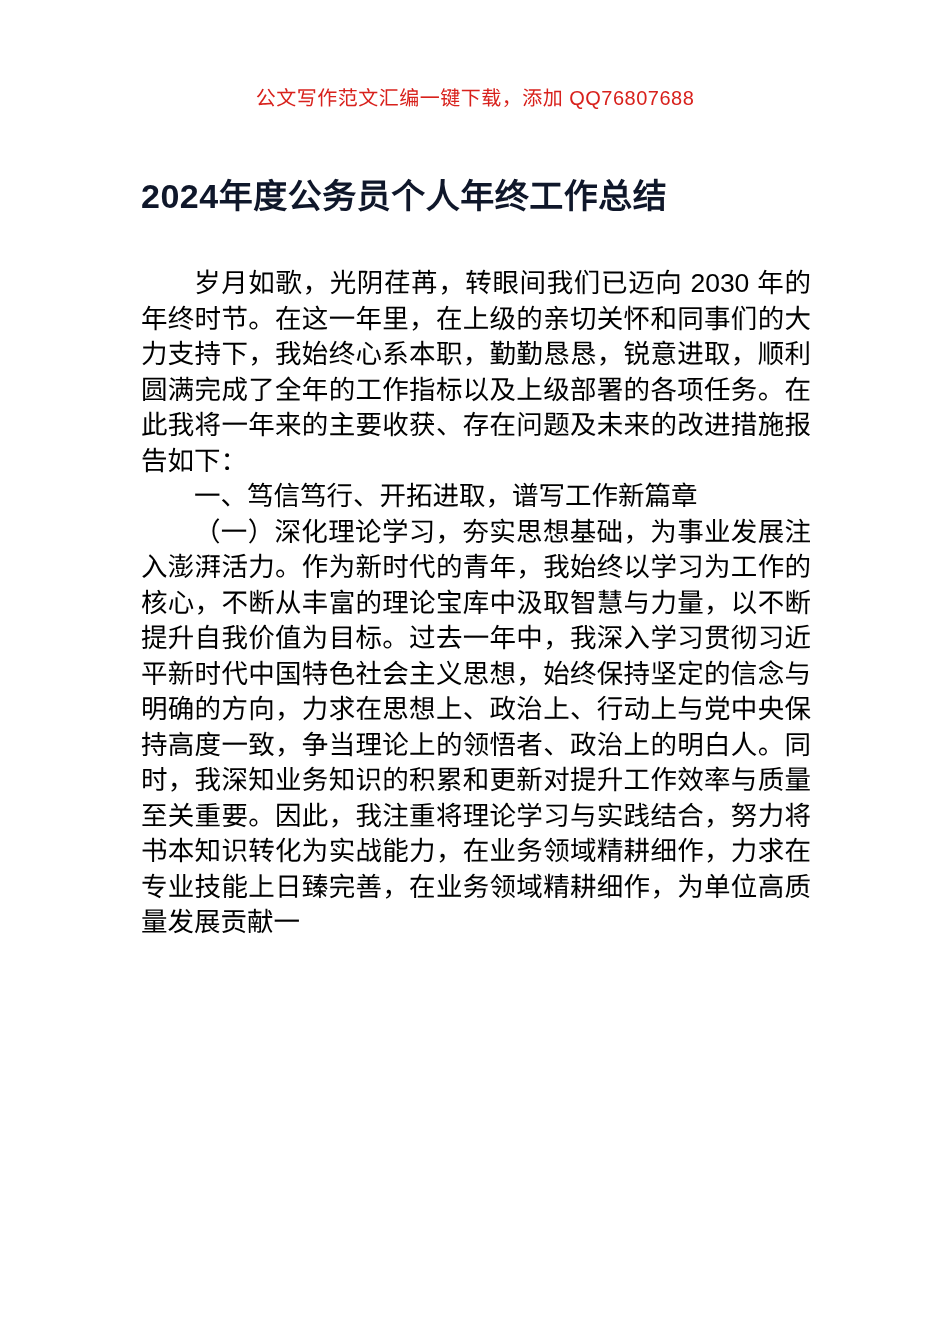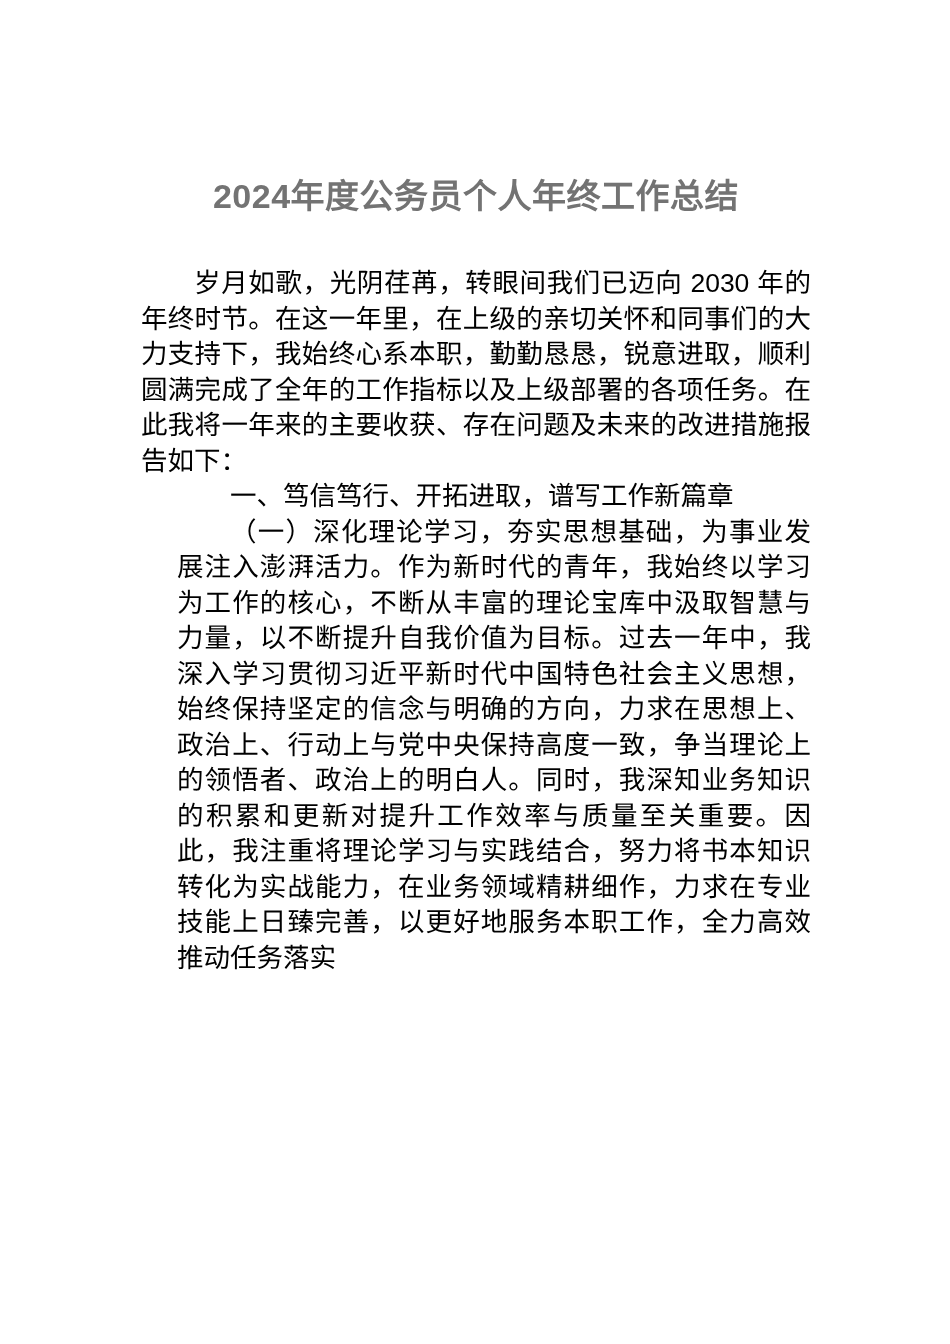--- a/index.html
+++ b/index.html
@@ -43,22 +43,22 @@
     position: absolute;
     left: 141px;
     top: 160px;
     width: 670px;
   }
 
   .doc-title {
     font-size: 34px;
     line-height: 48px;
     font-weight: 700;
-    color: #737373;
-    text-align: center;
+    color: #0f172a;
+    text-align: left;
     letter-spacing: 0.5px;
     margin: 0 0 0 0;
     padding: 12px 0 0 0;
     white-space: nowrap;
   }
 
   .title-spacer {
     height: 46px;
   }
 
@@ -69,37 +69,37 @@
     text-align: justify;
     text-justify: inter-ideograph;
     margin: 0;
     letter-spacing: 0px;
     text-indent: 2em;
     word-break: break-all;
   }
 
   .para + .para {
     margin-top: 0px;
-    margin-left: 36px;
   }
 </style>
 </head>
 <body>
 
 <div class="page">
 
+  <div class="promo-header">公文写作范文汇编一键下载，添加 QQ76807688</div>
 
   <div class="doc-body">
 
     <h1 class="doc-title">2024年度公务员个人年终工作总结</h1>
 
     <div class="title-spacer"></div>
 
     <p class="para">岁月如歌，光阴荏苒，转眼间我们已迈向 2030 年的年终时节。在这一年里，在上级的亲切关怀和同事们的大力支持下，我始终心系本职，勤勤恳恳，锐意进取，顺利圆满完成了全年的工作指标以及上级部署的各项任务。在此我将一年来的主要收获、存在问题及未来的改进措施报告如下：</p>
 
     <p class="para">一、笃信笃行、开拓进取，谱写工作新篇章</p>
 
-    <p class="para">（一）深化理论学习，夯实思想基础，为事业发展注入澎湃活力。作为新时代的青年，我始终以学习为工作的核心，不断从丰富的理论宝库中汲取智慧与力量，以不断提升自我价值为目标。过去一年中，我深入学习贯彻习近平新时代中国特色社会主义思想，始终保持坚定的信念与明确的方向，力求在思想上、政治上、行动上与党中央保持高度一致，争当理论上的领悟者、政治上的明白人。同时，我深知业务知识的积累和更新对提升工作效率与质量至关重要。因此，我注重将理论学习与实践结合，努力将书本知识转化为实战能力，在业务领域精耕细作，力求在专业技能上日臻完善，以更好地服务本职工作，全力高效推动任务落实</p>
+    <p class="para">（一）深化理论学习，夯实思想基础，为事业发展注入澎湃活力。作为新时代的青年，我始终以学习为工作的核心，不断从丰富的理论宝库中汲取智慧与力量，以不断提升自我价值为目标。过去一年中，我深入学习贯彻习近平新时代中国特色社会主义思想，始终保持坚定的信念与明确的方向，力求在思想上、政治上、行动上与党中央保持高度一致，争当理论上的领悟者、政治上的明白人。同时，我深知业务知识的积累和更新对提升工作效率与质量至关重要。因此，我注重将理论学习与实践结合，努力将书本知识转化为实战能力，在业务领域精耕细作，力求在专业技能上日臻完善，在业务领域精耕细作，为单位高质量发展贡献一</p>
 
 
   </div>
 
 </div>
 
 </body></html>

